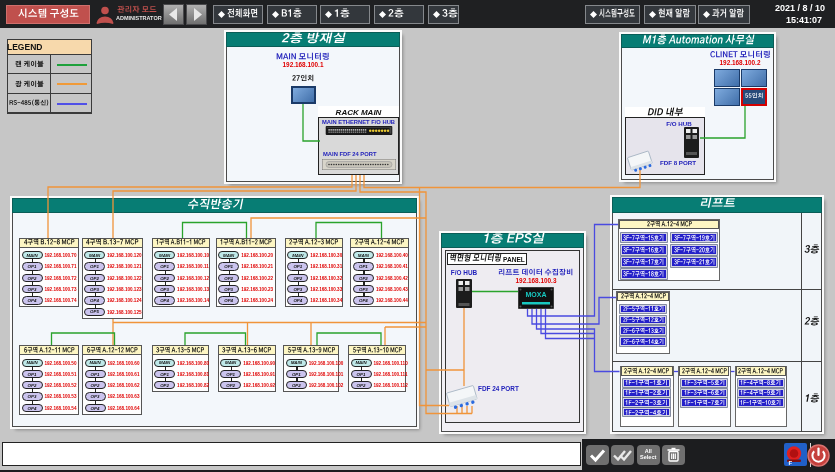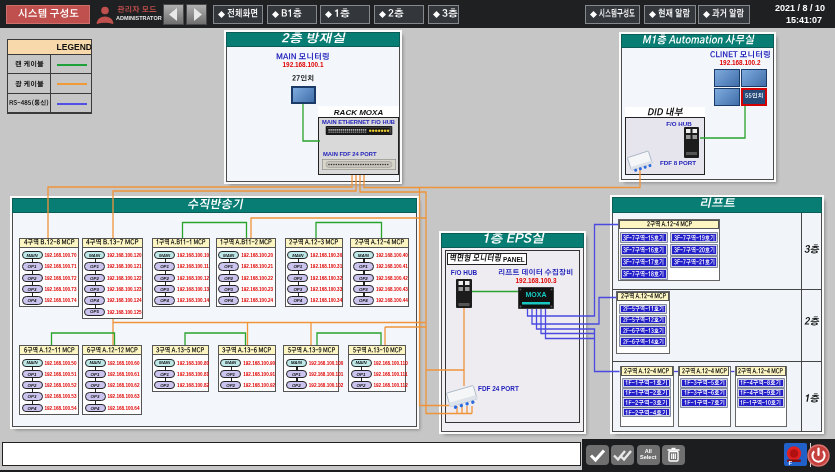--- a/index.html
+++ b/index.html
@@ -236,21 +236,21 @@
 <svg style="position:absolute;left:711.5px;top:9.3px;overflow:visible;z-index:7;" width="32.00" height="9.50" viewBox="0 -817 4330 1024" preserveAspectRatio="none" fill="#ffffff">
     <use href="#g25" x="0"></use>
     <use href="#g26" x="1020"></use>
     <use href="#g23" x="2290"></use>
     <use href="#g24" x="3310"></use>
   </svg>
 <div class="txt" style="left:764px;top:3px;width:72px;text-align:center;font-size:9px;font-weight:bold;color:#fff;z-index:6">2021 / 8 / 10</div>
 <div class="txt" style="left:768px;top:15px;width:72px;text-align:center;font-size:9px;font-weight:bold;color:#fff;z-index:6">15:41:07</div>
 <div class="abs" style="left:7px;top:38.5px;width:85px;height:75px;border:1px solid #3a3a3a;z-index:3"></div>
 <div class="abs" style="left:7px;top:38.5px;width:85px;height:16px;background:#f7d9ac;border:1px solid #3a3a3a;z-index:3"></div>
-<div class="txt" style="left:7px;top:42px;width:85px;text-align:right;font-size:8.5px;font-weight:bold;color:#111;z-index:4">LEGEND</div>
+<div class="txt" style="left:7px;top:42px;width:85px;text-align:left;font-size:8.5px;font-weight:bold;color:#111;z-index:4">LEGEND</div>
 <div class="abs" style="left:7px;top:54.5px;width:44px;height:19.5px;border:1px solid #3a3a3a;border-top:none;z-index:3"></div>
 <div class="abs" style="left:51px;top:54.5px;width:41px;height:19.5px;border:1px solid #3a3a3a;border-top:none;border-left:none;z-index:3"></div>
 <div class="abs" style="left:7px;top:74.0px;width:44px;height:19.5px;border:1px solid #3a3a3a;border-top:none;z-index:3"></div>
 <div class="abs" style="left:51px;top:74.0px;width:41px;height:19.5px;border:1px solid #3a3a3a;border-top:none;border-left:none;z-index:3"></div>
 <div class="abs" style="left:7px;top:93.5px;width:44px;height:19.5px;border:1px solid #3a3a3a;border-top:none;z-index:3"></div>
 <div class="abs" style="left:51px;top:93.5px;width:41px;height:19.5px;border:1px solid #3a3a3a;border-top:none;border-left:none;z-index:3"></div>
 <svg style="position:absolute;left:14.6px;top:61.0px;overflow:visible;z-index:4;" width="28.75" height="6.80" viewBox="0 -817 4330 1024" preserveAspectRatio="none" fill="#111">
     <use href="#g27" x="0"></use>
     <use href="#g28" x="1270"></use>
     <use href="#g29" x="2290"></use>
@@ -301,21 +301,21 @@
 <div class="txt" style="left:263px;top:60.5px;width:80px;text-align:center;font-size:6.4px;font-weight:bold;color:#e00000;z-index:3">192.168.100.1</div>
 <svg style="position:absolute;left:291.9px;top:75.0px;overflow:visible;z-index:3;" width="22.15" height="7.00" viewBox="0 -817 3240 1024" preserveAspectRatio="none" fill="#111">
     <use href="#g19" x="0"></use>
     <use href="#g51" x="600"></use>
     <use href="#g52" x="1200"></use>
     <use href="#g53" x="2220"></use>
   </svg>
 <div class="abs" style="left:291px;top:86px;width:25px;height:17.5px;background:linear-gradient(135deg,#7fabde,#406ea9);border:2px solid #1a3a68;z-index:3"></div>
 <div class="abs" style="left:318px;top:106px;width:81px;height:69px;background:#d9d9d9;border:1.5px solid #222;z-index:1"></div>
 <div class="abs" style="left:318px;top:106px;width:81px;height:12px;background:#fff;border-bottom:1.5px solid #222;z-index:3"></div>
-<div class="txt" style="left:318px;top:107.5px;width:81px;text-align:center;font-size:8px;font-weight:bold;font-style:italic;color:#111;z-index:4">RACK MOXA</div>
+<div class="txt" style="left:318px;top:107.5px;width:81px;text-align:center;font-size:8px;font-weight:bold;font-style:italic;color:#111;z-index:4">RACK MAIN</div>
 <div class="txt" style="left:319px;top:119px;width:79px;text-align:center;font-size:5.8px;font-weight:bold;color:#2222bb;z-index:4">MAIN ETHERNET F/O HUB</div>
 <svg class="abs" style="left:322px;top:126px;z-index:4" width="74" height="9" viewBox="0 0 74 10">
     <rect width="74" height="10" rx="1" fill="#181818"></rect>
     <rect x="1" y="1" width="72" height="1.2" fill="#3a3a3a"></rect>
     <rect x="3" y="3.4" width="1.6" height="1.8" fill="#b8b8b8"></rect>
     <rect x="5.25" y="3.4" width="1.6" height="1.8" fill="#b8b8b8"></rect>
     <rect x="7.5" y="3.4" width="1.6" height="1.8" fill="#b8b8b8"></rect>
     <rect x="9.75" y="3.4" width="1.6" height="1.8" fill="#b8b8b8"></rect>
     <rect x="12" y="3.4" width="1.6" height="1.8" fill="#b8b8b8"></rect>
     <rect x="14.25" y="3.4" width="1.6" height="1.8" fill="#b8b8b8"></rect>

